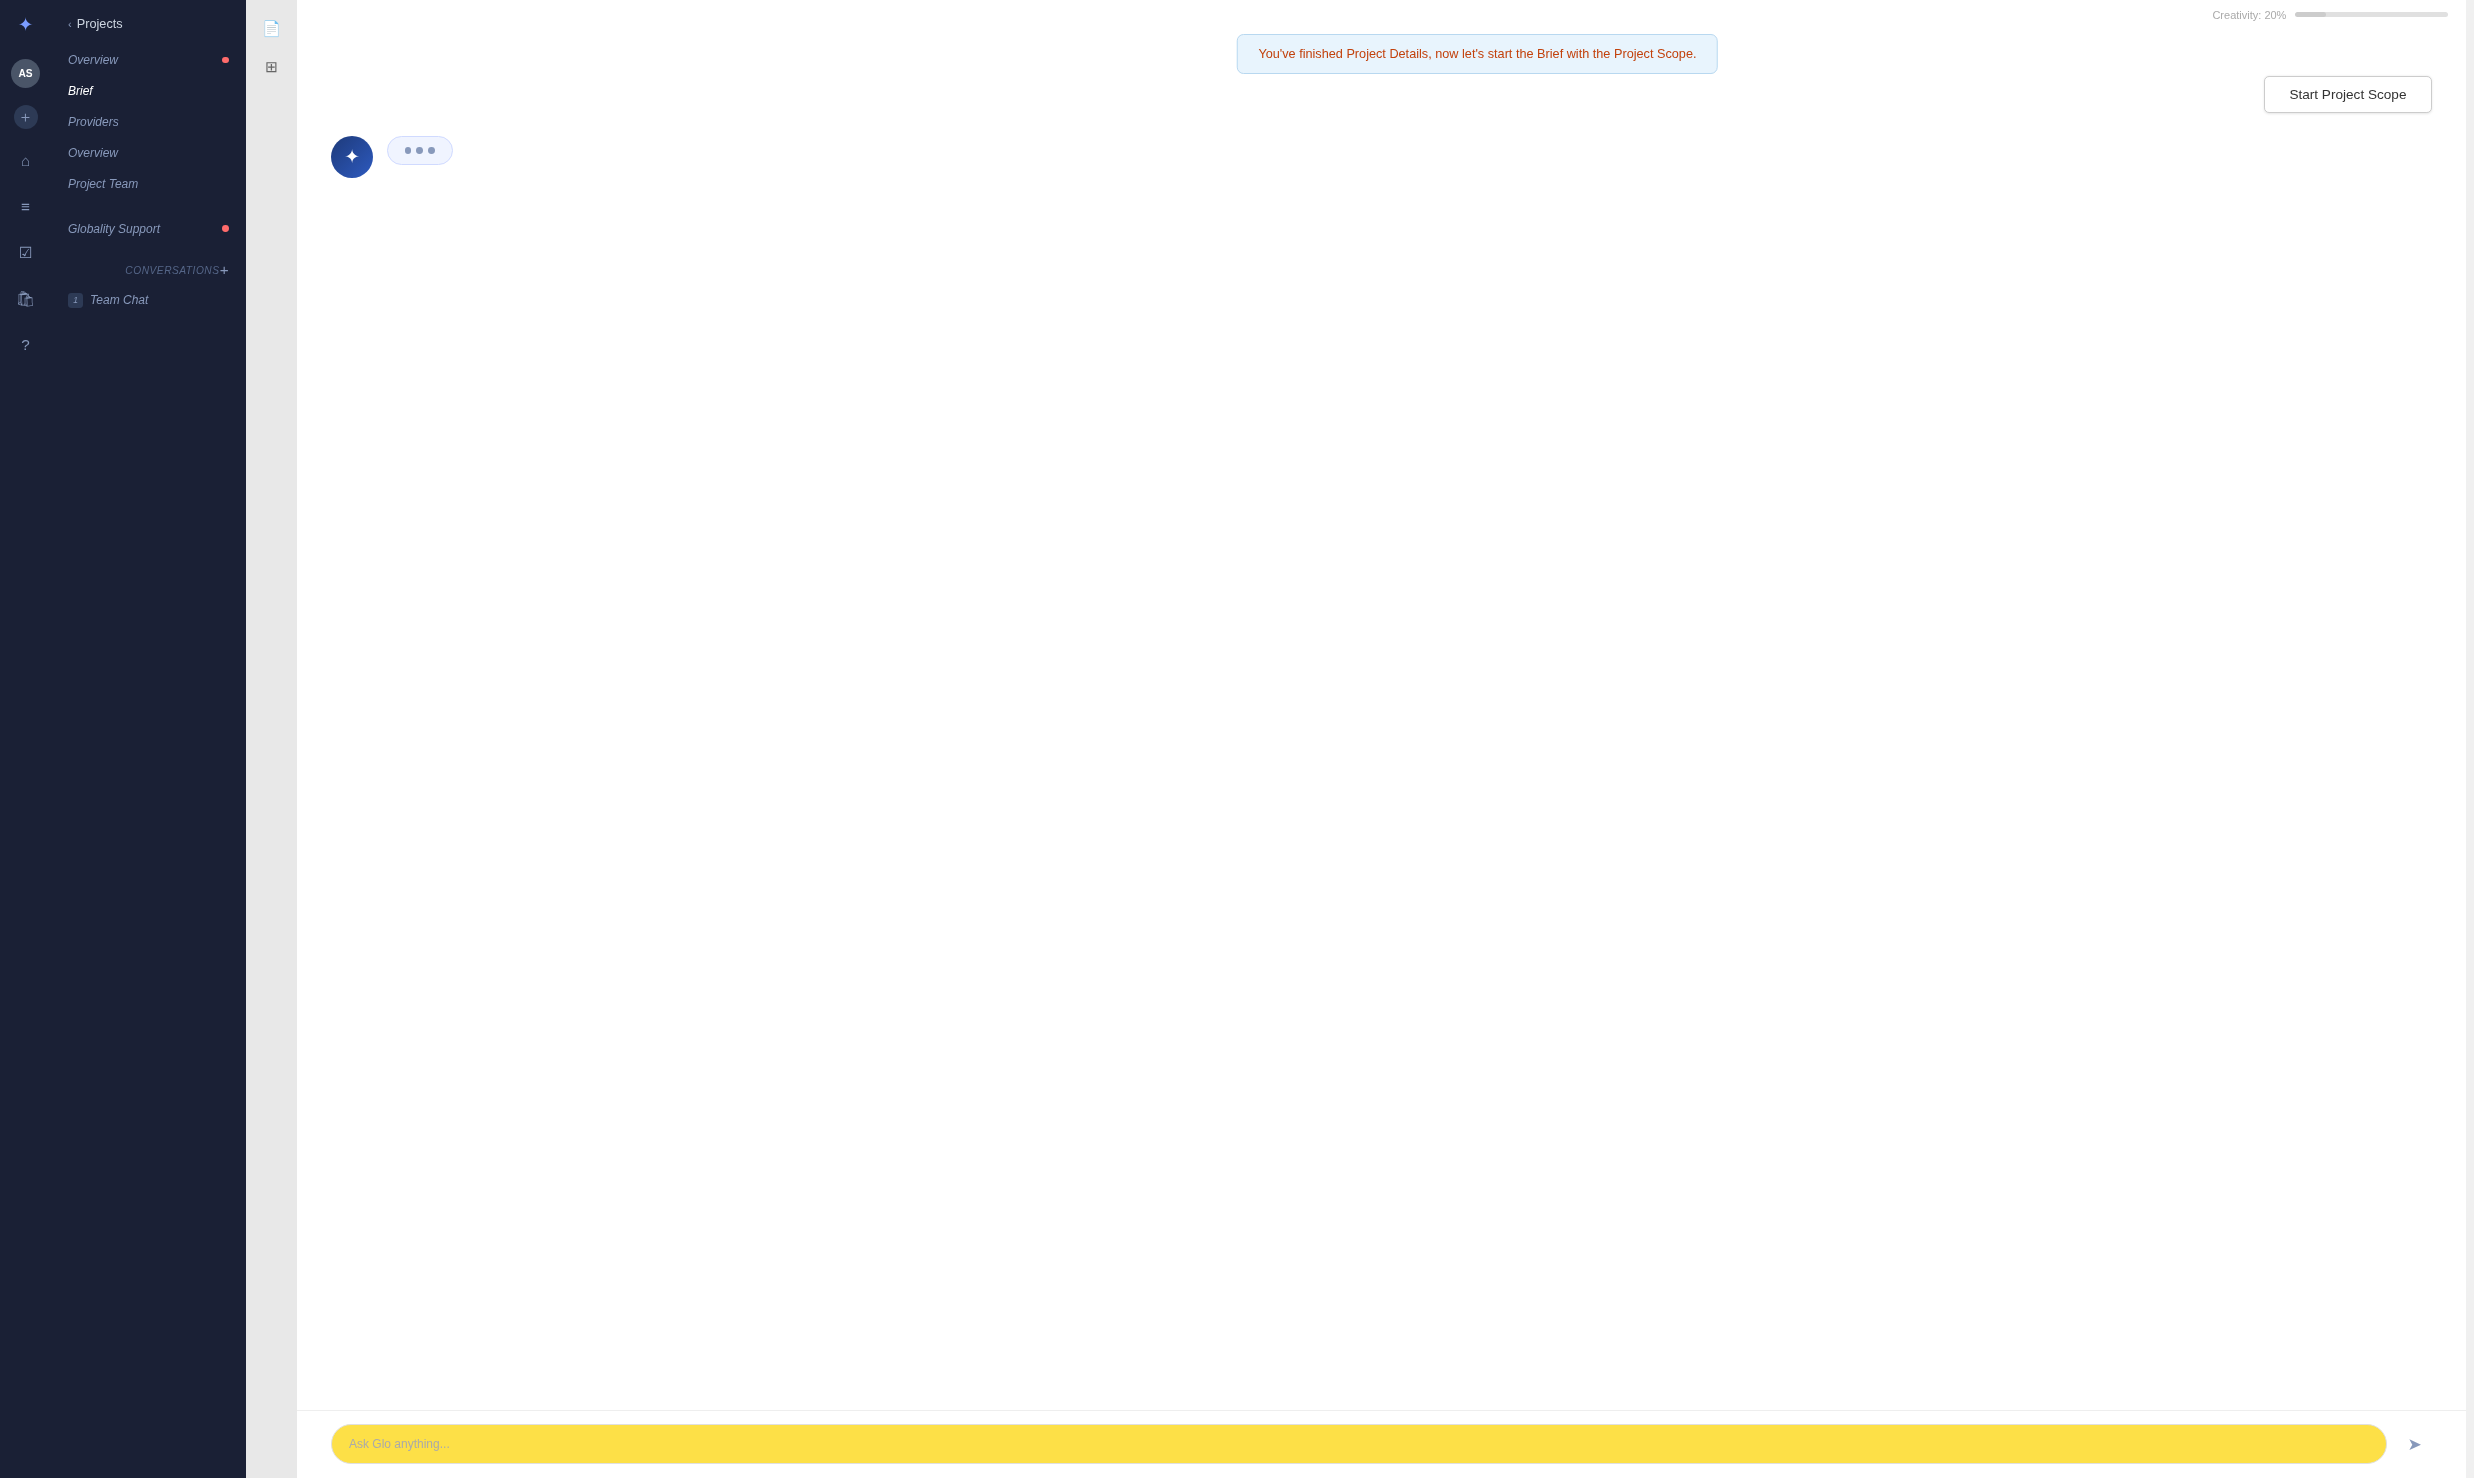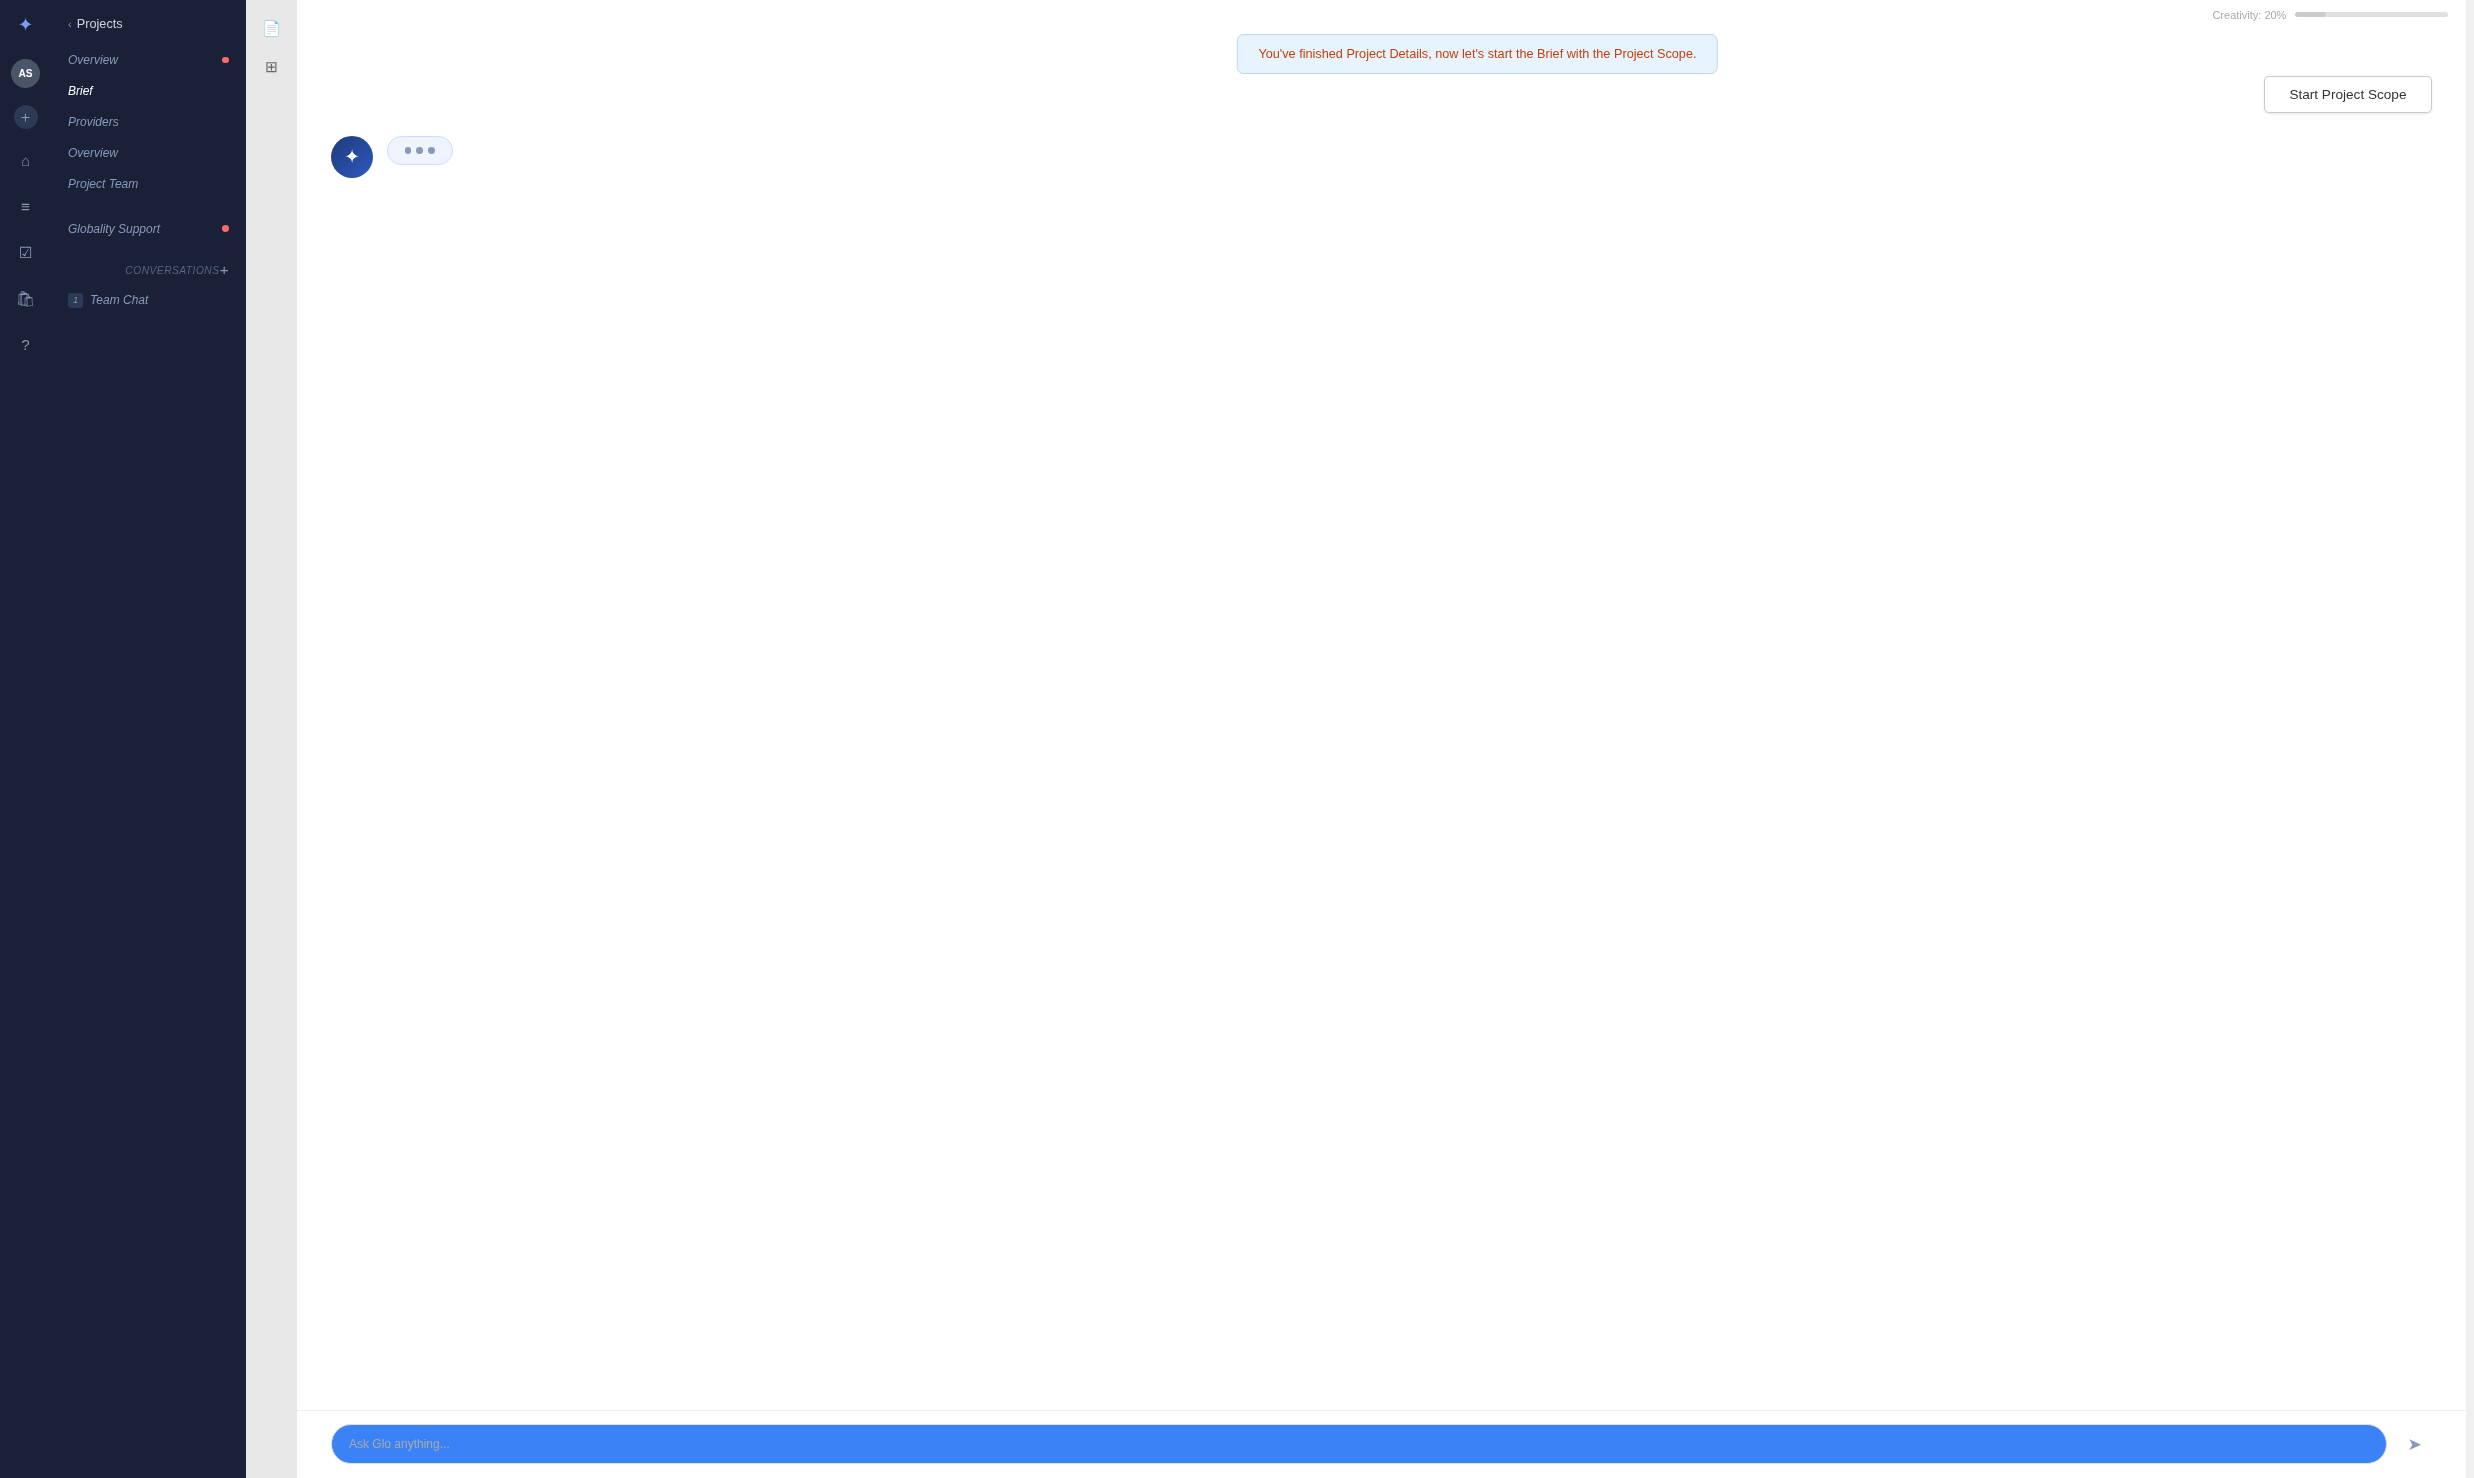--- a/index.html
+++ b/index.html
@@ -256,21 +256,21 @@
       background: #fff;
     }
     .input-field {
       flex: 1;
       border: 0.8px solid #e0e0e0;
       border-radius: 20.4px;
       padding: 12px 17px;
       font-size: 12px;
       color: #333;
       outline: none;
-      background: #3b82f6;
+      background: #fde047;
     }
     .input-field::placeholder { color: #aaa; }
     .send-btn {
       width: 34px; height: 34px;
       background: none;
       border: none;
       cursor: pointer;
       display: flex; align-items: center; justify-content: center;
       color: #8899bb;
       font-size: 17px;

